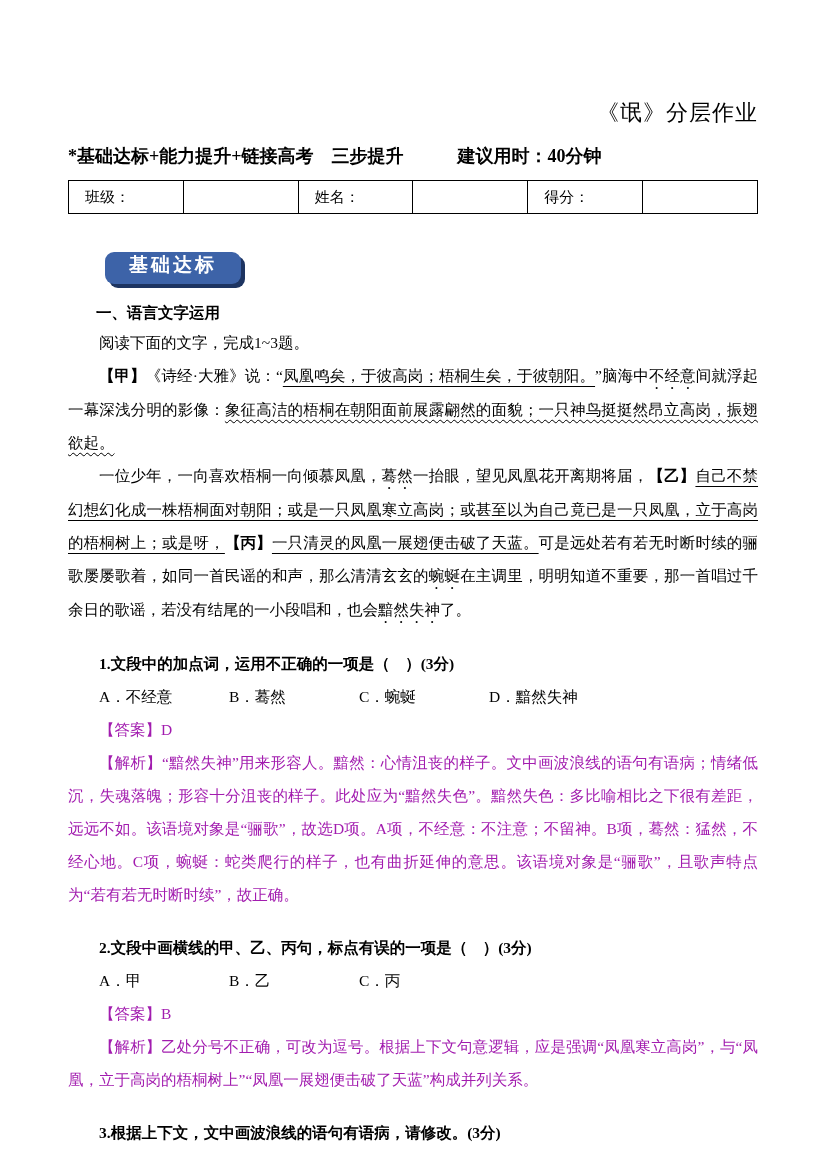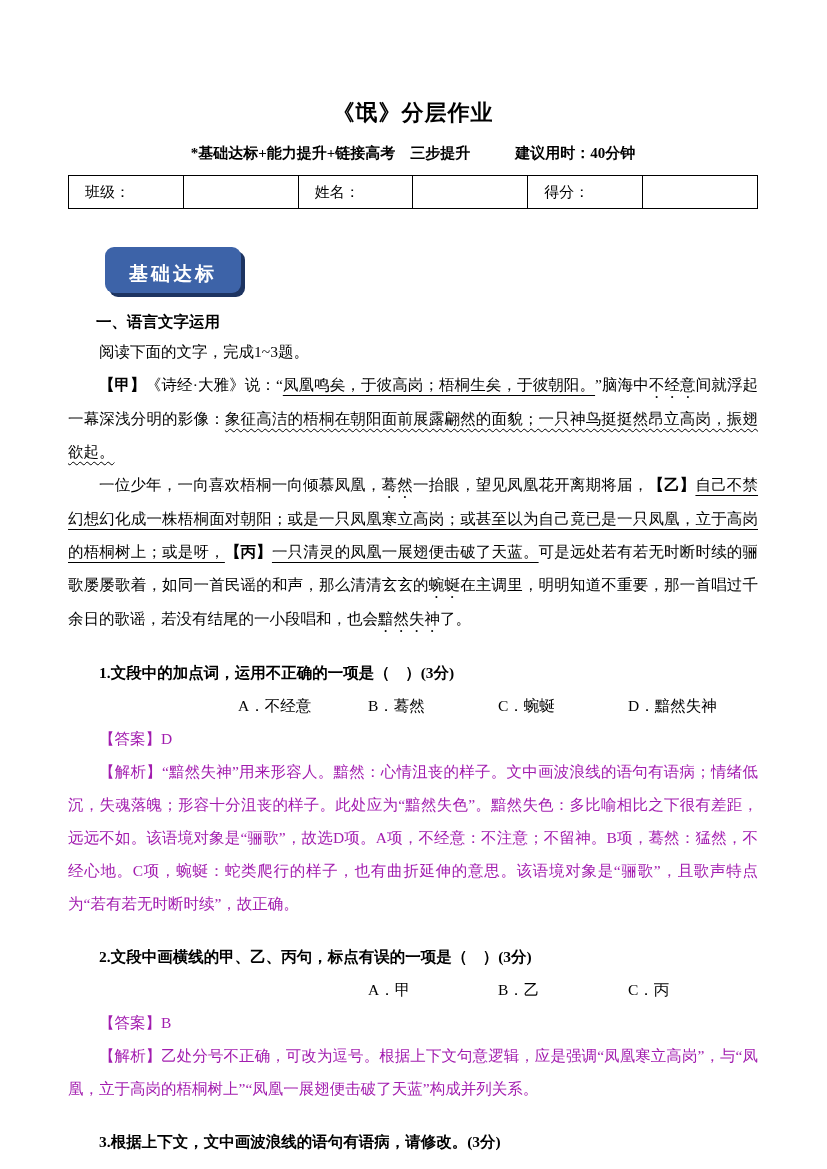--- a/index.html
+++ b/index.html
@@ -8,28 +8,27 @@
     position:relative;
     width:827px; height:1169px;
     margin:0 auto;
     background:#ffffff;
     color:#000;
     font-family:"Liberation Serif","DejaVu Serif",serif;
     padding:98px 69px 0 68px;
     overflow:hidden;
   }
   .title {
-    text-align:center;
+    text-align:right;
     font-size:22px;
-    font-weight:bold;
+    font-weight:normal;
     letter-spacing:1px;
   }
   .subtitle {
-    text-align:center;
-    font-size:15px;
+    font-size:18px;
     font-weight:bold;
     margin-top:16px;
   }
   table.info-table {
     width:100%;
     border-collapse:collapse;
     margin-top:12px;
     table-layout:fixed;
     padding-left:24px;
   }
@@ -42,21 +41,21 @@
   }
   .badge {
     display:inline-block;
     margin-top:38px;
     margin-left:37px;
     background:#3d63a8;
     color:#fff;
     font-size:19px;
     font-weight:bold;
     letter-spacing:3px;
-    padding:14px 24px 6px 24px;
+    padding:0 24px 6px 24px;
     border-radius:9px;
     box-shadow:4px 4px 0 #1d3461;
   }
   .heading {
     font-size:15.5px;
     font-weight:bold;
     margin-top:16px;
     line-height:26px;
     margin-left:28px;
   }
@@ -67,21 +66,20 @@
   }
   .intro { font-weight:normal; text-indent:2em; }
   .para { text-indent:2em; }
   .stem { font-weight:bold; text-indent:2em; margin-top:20px; }
   .options {
     display:flex;
     flex-wrap:wrap;
     font-size:15.5px;
     line-height:33px;
     padding-left:2em;
-    justify-content:flex-end;
   }
   .options span { min-width:112px; margin-right:18px; white-space:nowrap; }
   .answer { text-indent:2em; }
   .analysis { text-indent:2em; }
   .red { color:#a21caf; }
   .seg-b { font-weight:bold; }
   .seg-u {
     text-decoration:underline;
     text-decoration-thickness:1px;
     text-underline-offset:5px;

